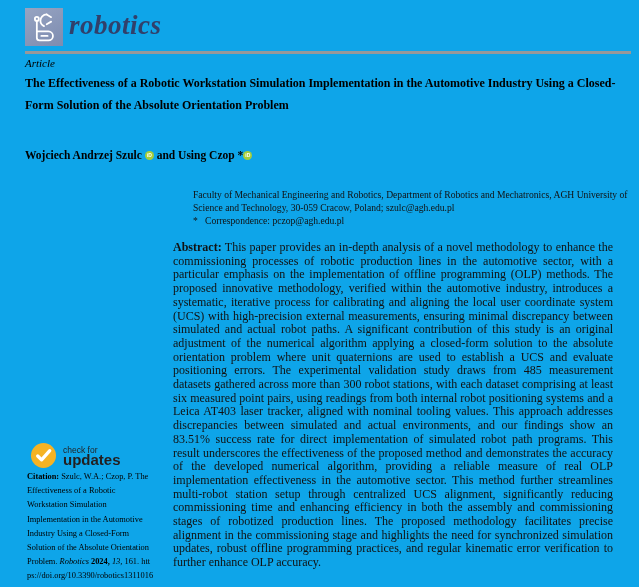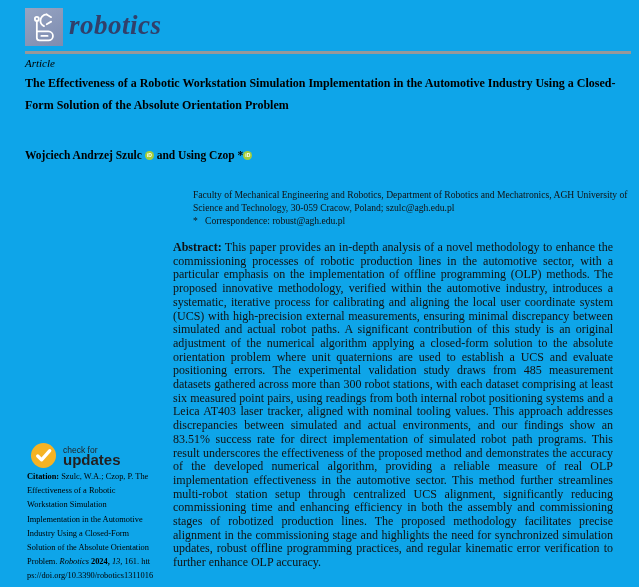--- a/index.html
+++ b/index.html
@@ -97,21 +97,21 @@
     <span class="orcid">iD</span>
     <span>and</span>
     <span>Using Czop</span>
     <span>*</span><span class="orcid">iD</span>
   </div>
 
   <div class="abs affil-block">
     <div>Faculty of Mechanical Engineering and Robotics, Department of Robotics and Mechatronics, AGH University of Science and Technology, 30-059 Cracow, Poland; szulc@agh.edu.pl</div>
     <div class="correspondence">
       <span class="corr-star">*</span>
-      <span>Correspondence: robust@agh.edu.pl</span>
+      <span>Correspondence: pczop@agh.edu.pl</span>
     </div>
   </div>
 
   <p class="abs abstract-block">
     <span class="bold">Abstract:</span>
     <span>This paper provides an in-depth analysis of a novel methodology to enhance the commissioning processes of robotic production lines in the automotive sector, with a particular emphasis on the implementation of offline programming (OLP) methods. The proposed innovative methodology, verified within the automotive industry, introduces a systematic, iterative process for calibrating and aligning the local user coordinate system (UCS) with high-precision external measurements, ensuring minimal discrepancy between simulated and actual robot paths. A significant contribution of this study is an original adjustment of the numerical algorithm applying a closed-form solution to the absolute orientation problem where unit quaternions are used to establish a UCS and evaluate positioning errors. The experimental validation study draws from 485 measurement datasets gathered across more than 300 robot stations, with each dataset comprising at least six measured point pairs, using readings from both internal robot positioning systems and a Leica AT403 laser tracker, aligned with nominal tooling values. This approach addresses discrepancies between simulated and actual environments, and our findings show an 83.51% success rate for direct implementation of simulated robot path programs. This result underscores the effectiveness of the proposed method and demonstrates the accuracy of the developed numerical algorithm, providing a reliable measure of real OLP implementation effectiveness in the automotive sector. This method further streamlines multi-robot station setup through centralized UCS alignment, significantly reducing commissioning time and enhancing efficiency in both the assembly and commissioning stages of robotized production lines. The proposed methodology facilitates precise alignment in the commissioning stage and highlights the need for synchronized simulation updates, robust offline programming practices, and regular kinematic error verification to further enhance OLP accuracy.</span>
   </p>
 
 
   <div class="abs badge">

